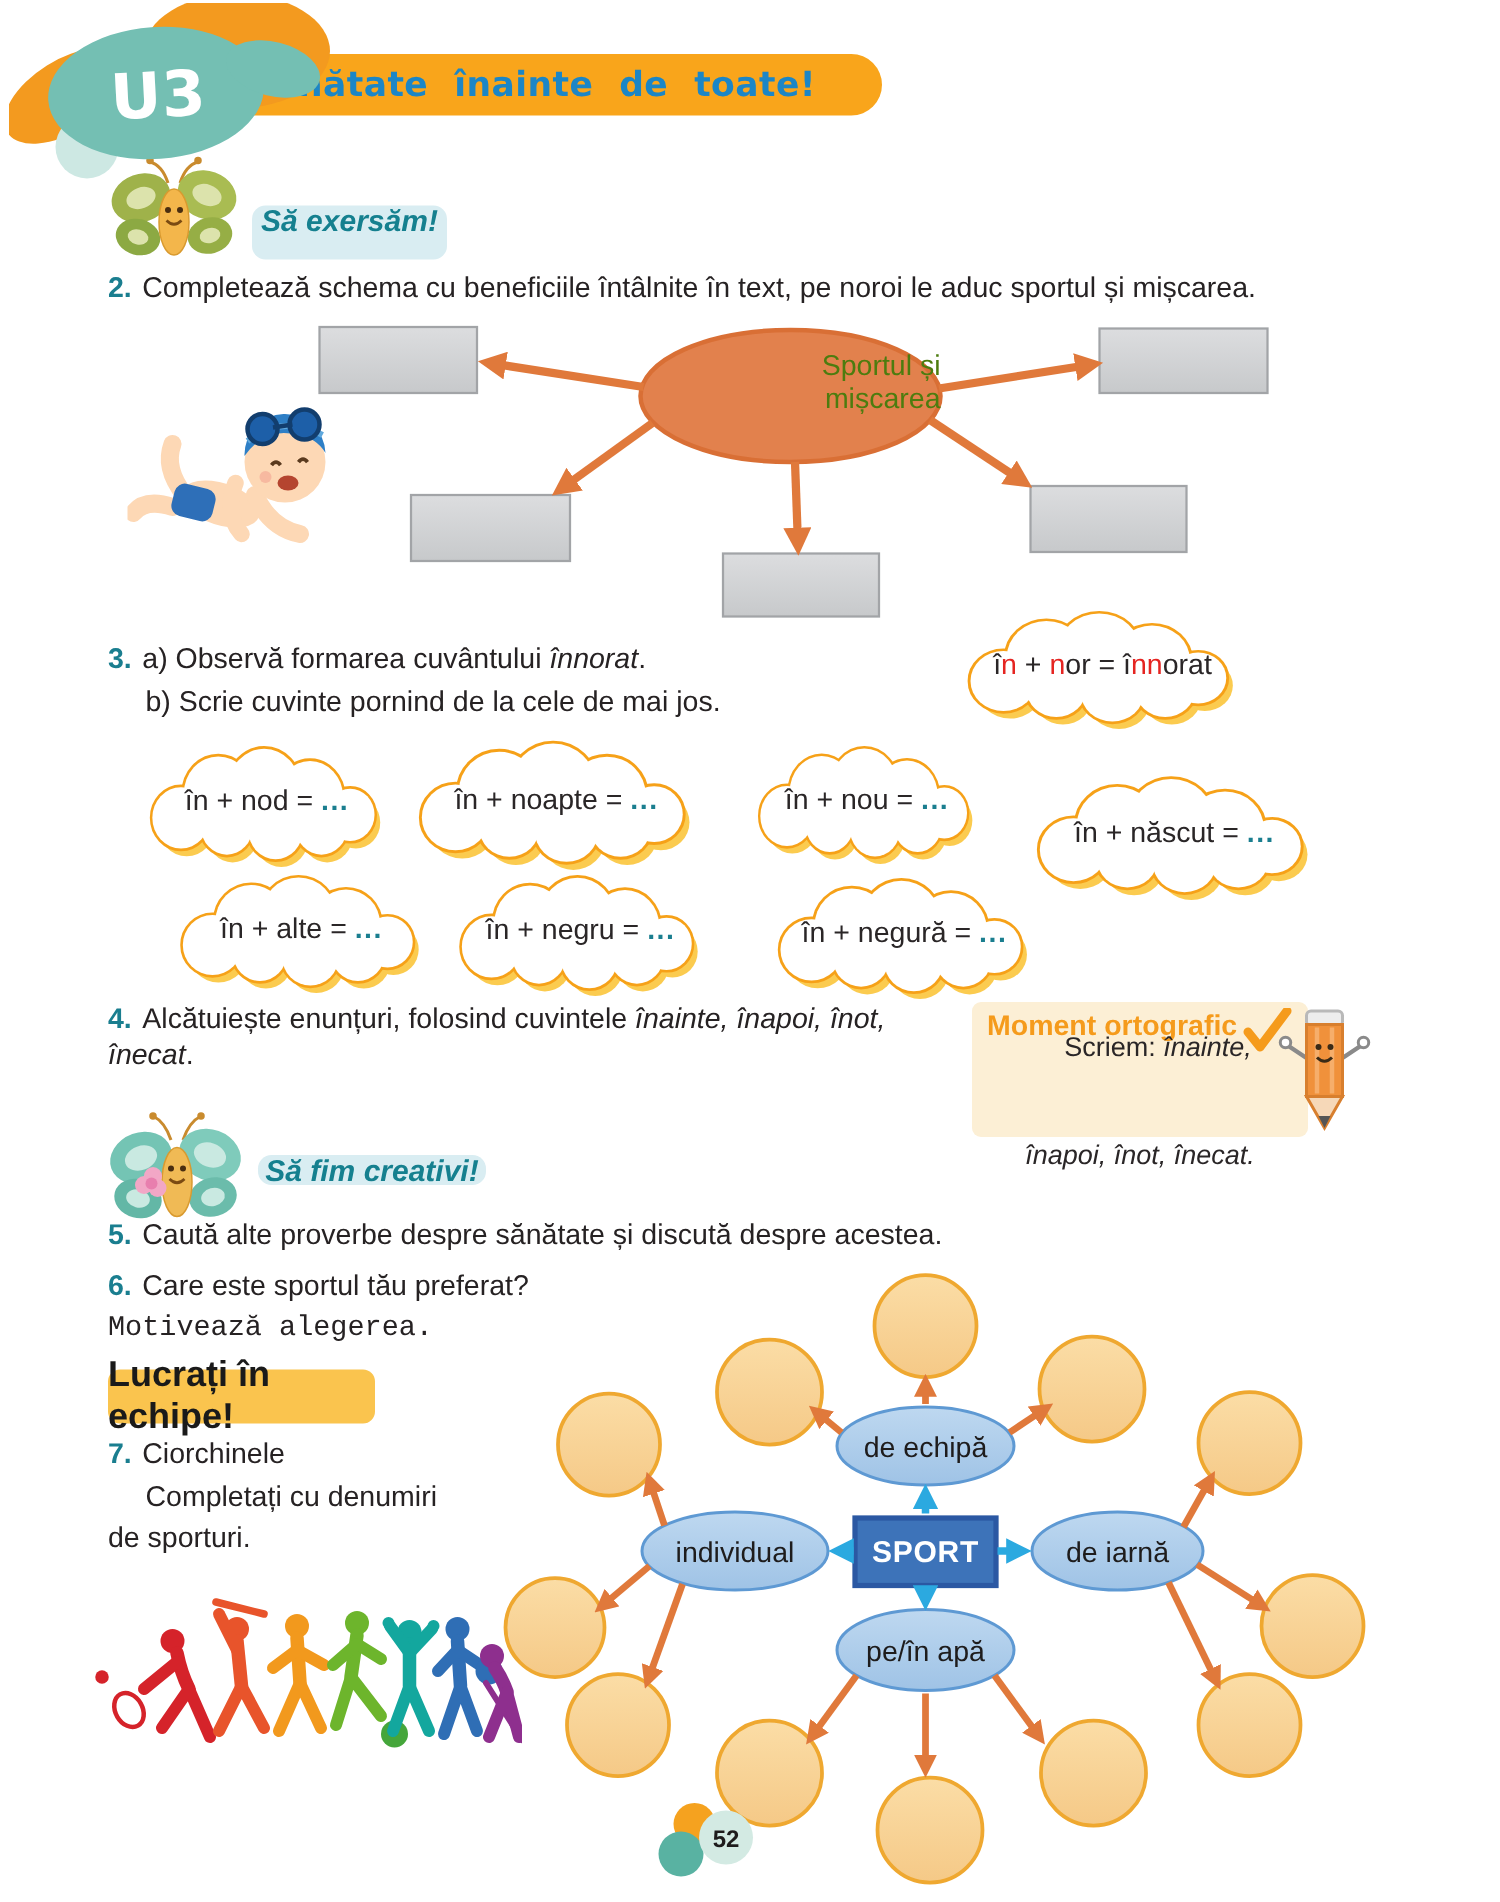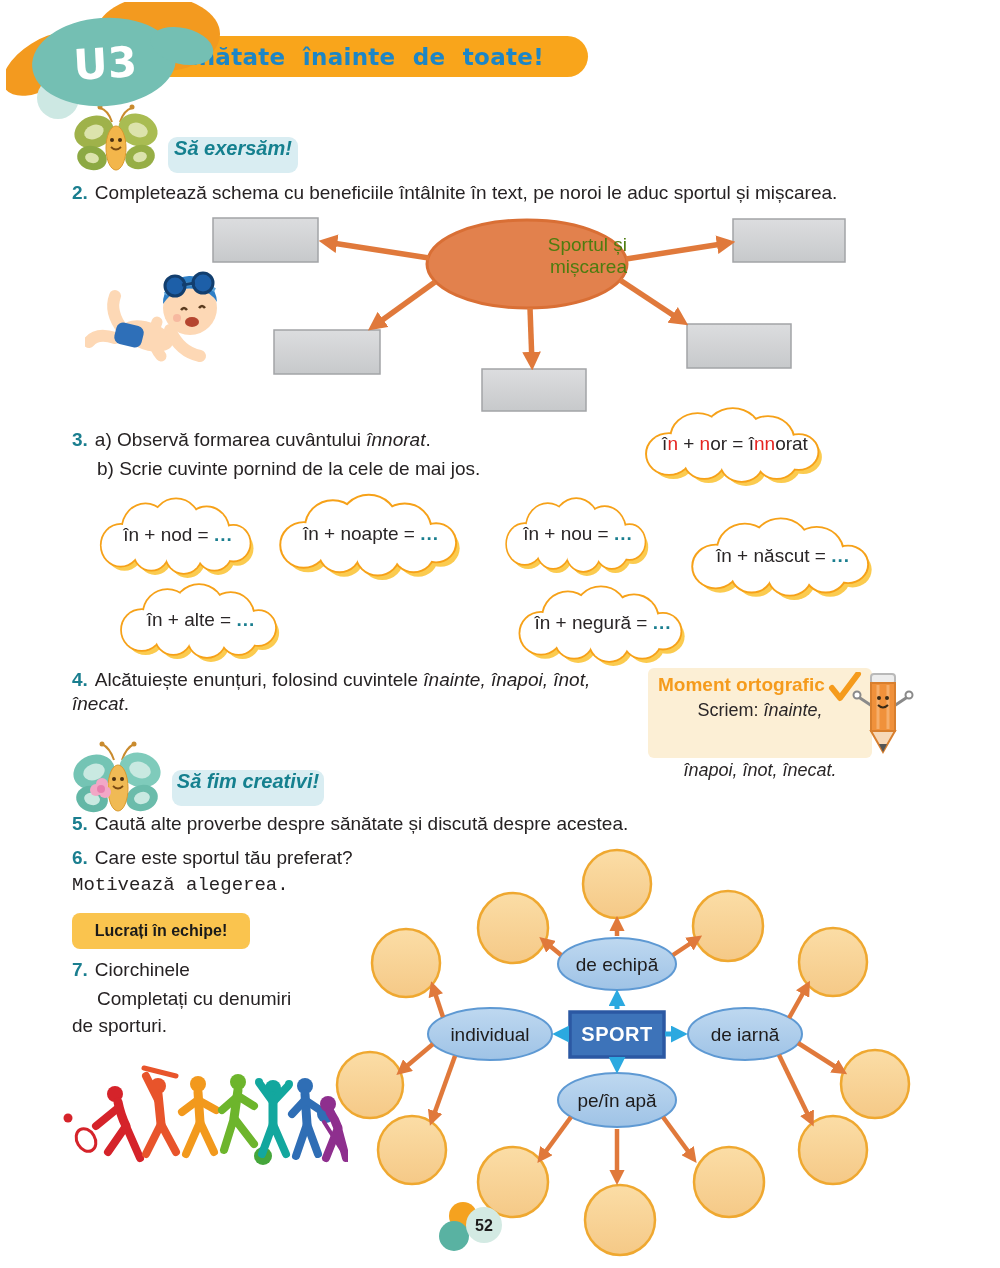--- a/index.html
+++ b/index.html
@@ -9,21 +9,21 @@
   
   .banner{left:122px;top:36px;width:466px;height:41px;background:#F9A51B;border-radius:22px;
           display:flex;align-items:center;justify-content:center;z-index:1;}
   .banner-title{font-family:"DejaVu Sans",sans-serif;font-weight:bold;font-size:23px;color:#1C86C6;
           word-spacing:9px;letter-spacing:.3px;}
   .decor{left:6px;top:2px;z-index:2;}
   
   .sec-label{background:#D9EDF2;border-radius:9px;display:flex;align-items:flex-start;justify-content:center;
           color:#15808F;font-weight:bold;font-style:italic;font-size:20px;}
   .gold-label{background:#FAC44E;border-radius:8px;display:flex;align-items:center;justify-content:center;
-          color:#1a1a1a;font-weight:bold;font-size:16px;}
+          color:#1a1a1a;font-weight:bold;font-size:24px;}
   
   .task{font-size:19px;line-height:1.25;}
   .tnum{color:#1A7E8F;font-weight:bold;margin-right:7px;}
   .it{font-style:italic;}
   .bold{font-weight:normal;}
   
   .cloud{display:flex;align-items:center;justify-content:center;}
   .cloud-svg{position:absolute;left:0;top:0;width:100%;height:100%;}
   .cloud-text{position:relative;font-size:19px;color:#2a2627;white-space:nowrap;}
   .dots{color:#1A7E8F;font-weight:bold;letter-spacing:1px;}
@@ -218,37 +218,43 @@
       </svg>
     <div class="cloud-text"><span>în + născut = </span><span class="dots">...</span></div>
   </div>
 
   <div class="abs cloud" style="left:112px;top:578px;width:178px;height:84px;">
     <svg class="cloud-svg" viewBox="0 0 180 84" preserveAspectRatio="none">
         <use href="#cloudshape"></use>
       </svg>
     <div class="cloud-text"><span>în + alte = </span><span class="dots">...</span></div>
   </div>
+  <div class="abs cloud" style="left:298px;top:578px;width:178px;height:86px;">
+    <svg class="cloud-svg" viewBox="0 0 180 84" preserveAspectRatio="none">
+        <use href="#cloudshape"></use>
+      </svg>
+    <div class="cloud-text"><span>în + negru = </span><span class="dots">...</span></div>
+  </div>
   <div class="abs cloud" style="left:510px;top:580px;width:186px;height:86px;">
     <svg class="cloud-svg" viewBox="0 0 180 84" preserveAspectRatio="none">
         <use href="#cloudshape"></use>
       </svg>
     <div class="cloud-text"><span>în + negură = </span><span class="dots">...</span></div>
   </div>
 
   <div class="abs task" style="left:72px;top:668px;width:580px;">
     <span class="tnum">4.</span><span>Alcătuiește enunțuri, folosind cuvintele </span><span class="it">înainte, înapoi, înot, înecat</span><span>.</span>
   </div>
 
   <div class="abs moment-box">
     <div class="moment-title">Moment ortografic</div>
     <svg style="position:absolute;left:180px;top:4px;" width="34" height="30" viewBox="0 0 34 30">
       <path d="M4,16 L12,26 L30,2" stroke="#F59B1C" stroke-width="6" fill="none" stroke-linecap="round" stroke-linejoin="round"></path>
     </svg>
-    <div class="moment-line" style="top:32px;">
+    <div class="moment-line" style="top:20px;padding-left:12px;">
       <span>Scriem: </span><span class="it">înainte,</span>
     </div>
     <div class="moment-line it" style="top:56px;margin-top:36px;">
       <span>înapoi, înot, înecat.</span>
     </div>
   </div>
   <svg class="abs" style="left:852px;top:666px;" width="62" height="94" viewBox="0 0 62 94">
     <line x1="20" y1="40" x2="5" y2="30" stroke="#8a8a8a" stroke-width="3" stroke-linecap="round"></line>
     <line x1="42" y1="40" x2="57" y2="30" stroke="#8a8a8a" stroke-width="3" stroke-linecap="round"></line>
     <circle cx="5" cy="29" r="3.5" fill="#fff" stroke="#8a8a8a" stroke-width="2"></circle>
@@ -280,21 +286,21 @@
     <ellipse cx="50" cy="52" rx="10" ry="23" fill="#F0BA55" stroke="#D99A2F"></ellipse>
     <circle cx="46" cy="43" r="2" fill="#4a2e10"></circle>
       <circle cx="54" cy="43" r="2" fill="#4a2e10"></circle>
     <path d="M45,50 q5,5 10,0" stroke="#7A4A12" stroke-width="1.8" fill="none"></path>
     <circle cx="34" cy="48" r="6" fill="#F2A7C6"></circle>
       <circle cx="28" cy="54" r="6" fill="#F2A7C6"></circle>
     <circle cx="37" cy="56" r="6" fill="#F2A7C6"></circle>
       <circle cx="33" cy="53" r="4" fill="#E87FAE"></circle>
   </svg>
 
-  <div class="abs sec-label" style="left:172px;top:770px;width:152px;height:36px;">
+  <div class="abs sec-label" style="left:172px;top:770px;width:152px;height:20px;">
     <span>Să fim creativi!</span>
   </div>
 
   <div class="abs task" style="left:72px;top:812px;width:700px;">
     <span class="tnum">5.</span><span>Caută alte proverbe despre sănătate și discută despre acestea.</span>
   </div>
 
   <div class="abs task" style="left:72px;top:846px;width:500px;">
     <span class="tnum">6.</span><span>Care este sportul tău preferat?</span>
   </div>

